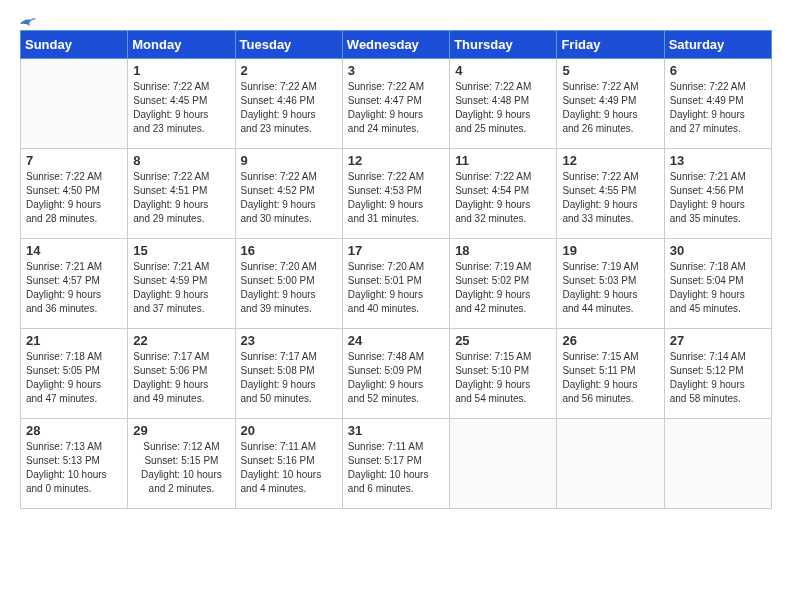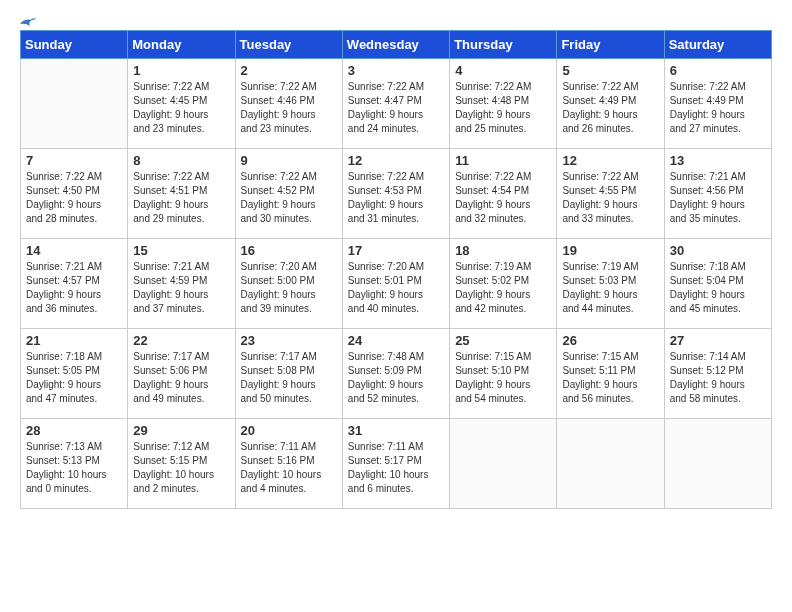--- a/index.html
+++ b/index.html
@@ -307,21 +307,21 @@
       <tr>
         <td>
           <div class="day-number">28</div>
           <div class="cell-content" style="white-space: pre-line;">Sunrise: 7:13 AM
 Sunset: 5:13 PM
 Daylight: 10 hours
 and 0 minutes.</div>
         </td>
         <td>
           <div class="day-number">29</div>
-          <div class="cell-content" style="white-space: pre-line;">Sunrise: 7:12 AM
+          <div class="cell-content" style="white-space: pre-line; text-align: center;">Sunrise: 7:12 AM
 Sunset: 5:15 PM
 Daylight: 10 hours
 and 2 minutes.</div>
         </td>
         <td>
           <div class="day-number">20</div>
           <div class="cell-content" style="white-space: pre-line;">Sunrise: 7:11 AM
 Sunset: 5:16 PM
 Daylight: 10 hours
 and 4 minutes.</div>

